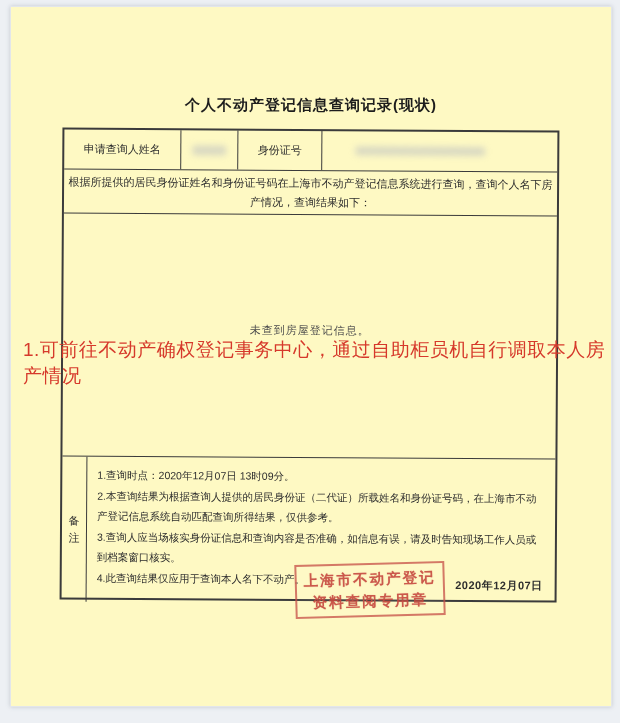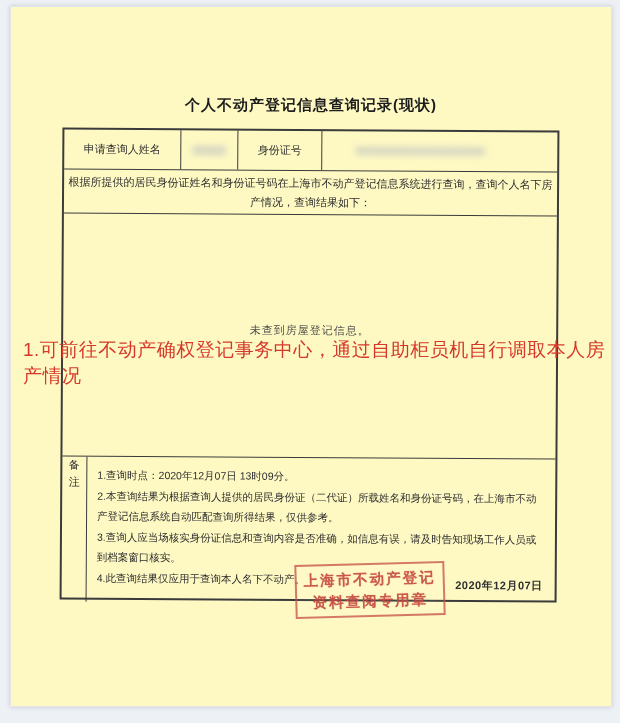--- a/index.html
+++ b/index.html
@@ -42,21 +42,21 @@
     text-align:center;padding:3px 2px;overflow:hidden;
   }
   .row3{height:243px;border-bottom:1.5px solid #3b3b3b;position:relative;}
   .result-text{
     position:absolute;left:0;top:108px;width:100%;text-align:center;
     font-size:11px;color:#4d4d4d;letter-spacing:1px;
   }
   .row4{height:145px;display:flex;position:relative;}
   .notes-label{
     width:25px;border-right:1.5px solid #3b3b3b;box-sizing:border-box;
-    display:flex;align-items:flex-start;justify-content:center;
+    display:flex;align-items:center;justify-content:center;
   }
   .notes-label div{
     width:13px;word-break:break-all;font-size:11px;line-height:17px;
     color:#2e2e2e;text-align:center;
   }
   .notes-body{flex:1;padding:8px 10px 4px 10px;box-sizing:border-box;}
   .note-line{font-size:10.5px;line-height:20.5px;color:#2e2e2e;}
   .doc-date{
     position:absolute;right:12px;bottom:11px;
     font-size:11px;font-weight:bold;color:#2e2e2e;letter-spacing:.5px;

